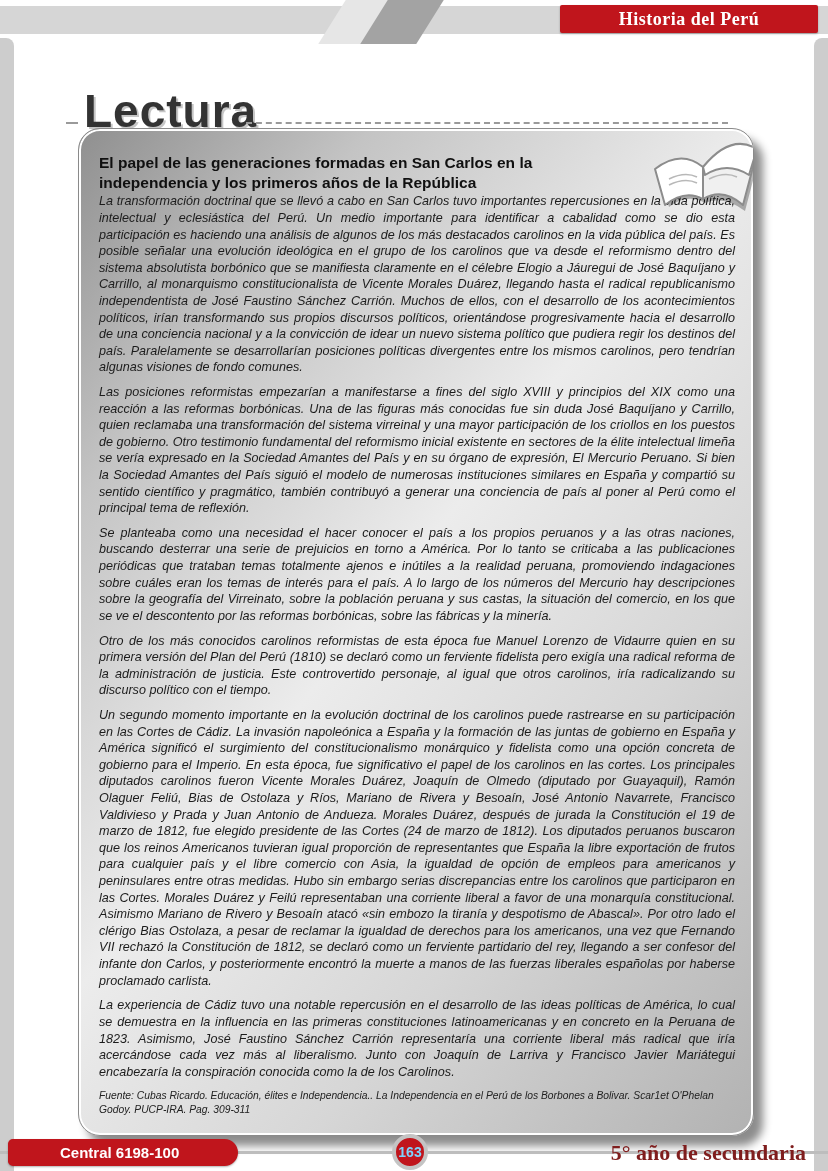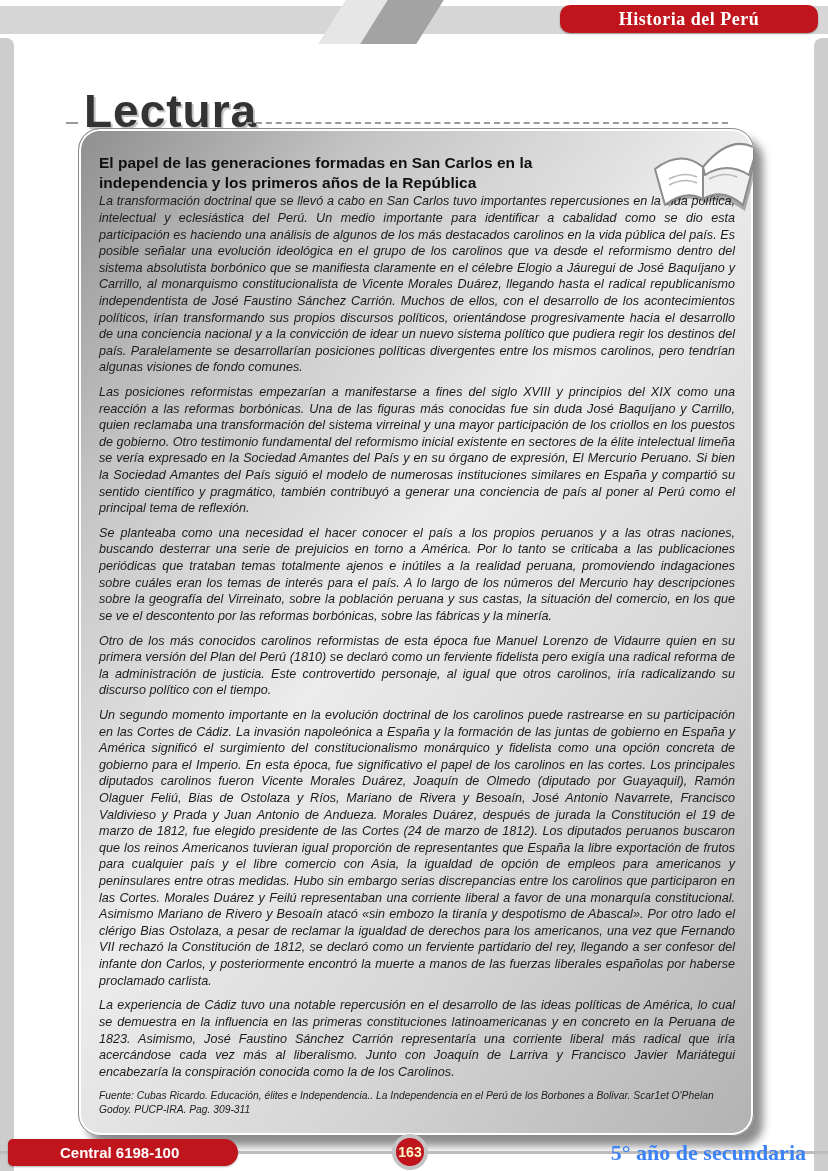--- a/index.html
+++ b/index.html
@@ -6,21 +6,21 @@
   html,body { background:#ffffff; }
   body { width:828px; height:1171px; font-family:"Liberation Sans", sans-serif; }
   .page { position:relative; width:828px; height:1171px; background:#ffffff; overflow:hidden; }
 
   
   .top-band { position:absolute; top:6px; left:0; width:828px; height:28px; background:#d6d6d6; }
   .diag { position:absolute; top:-6px; height:44px; transform:skewX(-32deg); }
   .diag.d1 { left:332px; width:62px; background:#e6e6e6; }
   .diag.d2 { left:374px; width:56px; background:#a3a3a3; }
   .header-red { position:absolute; top:5px; right:10px; width:258px; height:28px; background:#c0151c;
-                border-radius:10px; display:flex; align-items:center; justify-content:center;
+                border-radius:2px; display:flex; align-items:center; justify-content:center;
                 box-shadow:0 1px 2px rgba(0,0,0,0.3); }
   .header-red span { color:#ffffff; font-weight:bold; font-size:18px; font-family:"Liberation Serif", serif; letter-spacing:0.5px; }
 
   
   .side-bar { position:absolute; width:14px; top:38px; bottom:0; background:#cdcdcd; }
   .side-bar.left { left:0; border-radius:0 8px 0 0; }
   .side-bar.right { right:0; border-radius:8px 0 0 0; }
 
   
   .lectura-title { position:absolute; left:84px; top:84px; font-size:46px; font-weight:bold;
@@ -43,23 +43,23 @@
 
   .book-icon-wrap { position:absolute; top:-6px; right:-12px; width:122px; height:100px; }
 
   
   .footer-line { position:absolute; left:0; right:0; top:1151px; height:3px; background:#bdbdbd; }
   .footer-left { position:absolute; left:8px; top:1139px; width:230px; height:27px; background:#c0151c;
                  border-radius:5px 14px 14px 5px; color:#ffffff; font-weight:bold; font-size:15px;
                  display:flex; align-items:center; padding-left:52px;
                  box-shadow:0 1px 2px rgba(0,0,0,0.3); }
   .page-circle { position:absolute; left:392px; top:1134px; width:36px; height:36px; border-radius:50%;
-                 background:#c0151c; border:4px solid #c4c4c4; color:#fef9c3;
+                 background:#c0151c; border:4px solid #c4c4c4; color:#7dd3fc;
                  display:flex; align-items:center; justify-content:center; font-weight:bold; font-size:14px; }
-  .footer-right { position:absolute; right:22px; top:1140px; color:#3b82f6; font-weight:bold;
+  .footer-right { position:absolute; right:22px; top:1140px; color:#7f1d1d; font-weight:bold;
                   font-size:22px; font-family:"Liberation Serif", serif; }
 </style>
 </head>
 <body>
 
 <div class="page">
 
   <div class="top-band">
     <div class="diag d1"></div>
     <div class="diag d2"></div>

